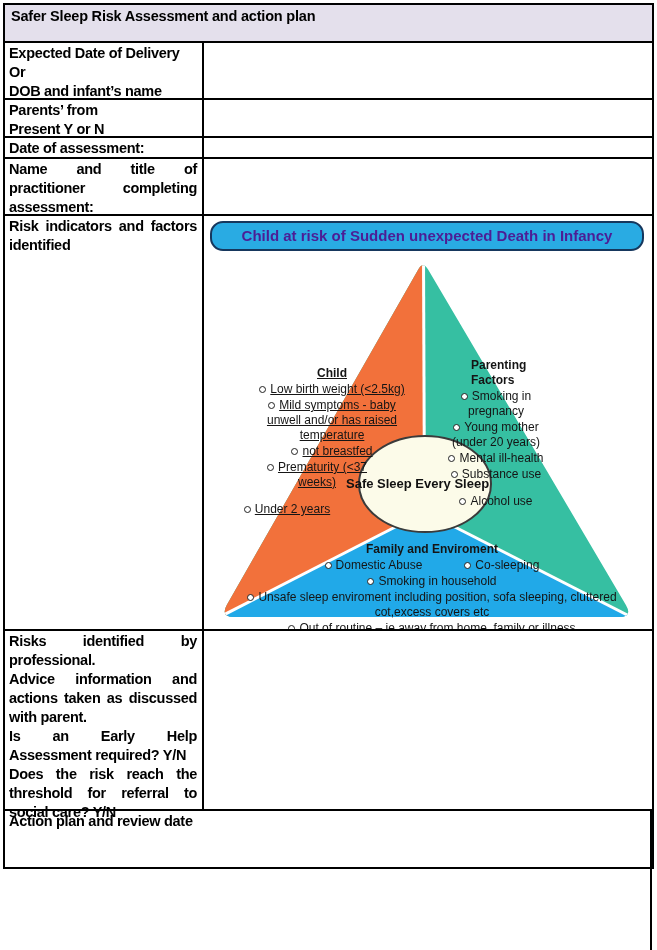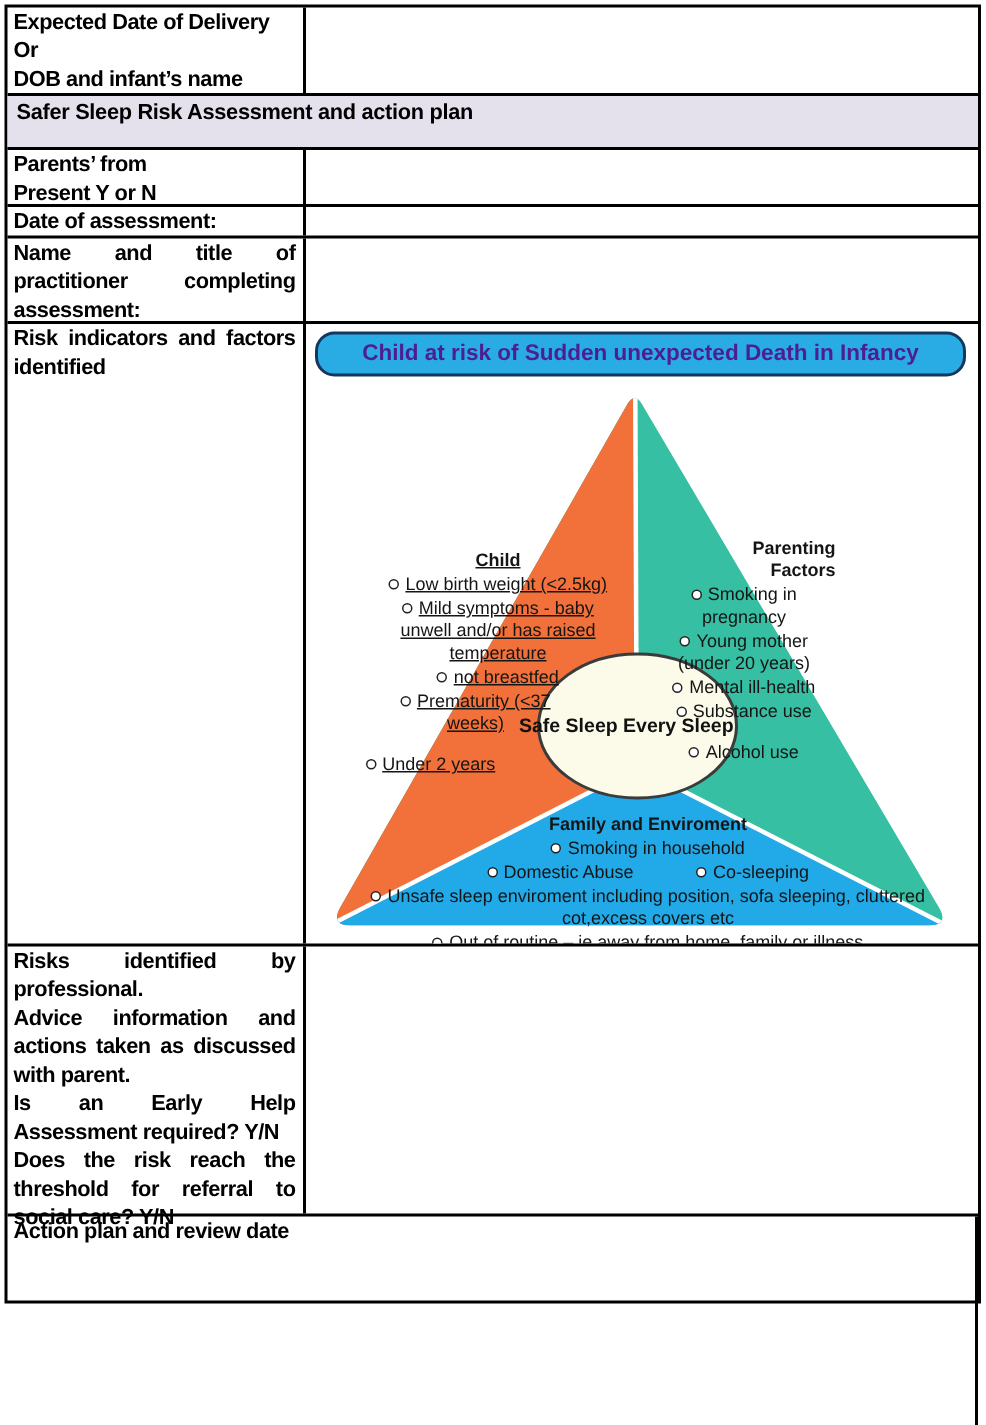--- a/index.html
+++ b/index.html
@@ -27,39 +27,39 @@
   .line { margin: 1px 0; }
   .entry { display: inline; }
   .line .entry + .entry { margin-left: 42px; }
   .dot { display: inline-block; width: 7px; height: 7px; border-radius: 50%;
     background: #fff; border: 1px solid #222; margin-right: 4px; }
   .sec-child { left: 54px; top: 150px; width: 148px; text-align: center; text-decoration: underline; }
   .sec-child .line:nth-child(5) { margin-top: 12px; margin-right: 55px; margin-left: -35px; }
   .sec-child .line:nth-child(6) { margin-right: 65px; margin-left: -40px; }
   .sec-child .line:nth-child(4) { margin-right: 30px; }
   .sec-parenting { left: 231px; top: 142px; width: 122px; text-align: center; }
-  .sec-parenting .dg-heading { text-align: right; padding-left: 36px; }
+  .sec-parenting .dg-heading { text-align: left; padding-left: 36px; }
   .sec-parenting .line:nth-child(5) { margin-top: 12px; }
   .sec-family { left: 22px; top: 326px; width: 412px; text-align: center; }
   .center-ellipse-label { position: absolute; left: 142px; top: 260px; width: 158px; z-index: 2;
     font-weight: bold; font-size: 13px; color: #111; }
 </style>
 </head>
 <body>
 
 <div class="form">
 
+  <div class="row title-row">Safer Sleep Risk Assessment and action plan</div>
+
   <div class="row h-r1">
     <div class="cell-label">Expected Date of Delivery
 Or
 DOB and infant’s name</div>
     <div class="cell-value"></div>
   </div>
-
-  <div class="row title-row">Safer Sleep Risk Assessment and action plan</div>
 
   <div class="row h-r2">
     <div class="cell-label">Parents’ from
 Present Y or N</div>
     <div class="cell-value"></div>
   </div>
 
   <div class="row h-r3">
     <div class="cell-label">Date of assessment:</div>
     <div class="cell-value"></div>
@@ -113,22 +113,22 @@
             <div class="line"><span class="entry"><span class="dot"></span><span>Young mother (under 20 years)</span></span></div>
             <div class="line"><span class="entry"><span class="dot"></span><span>Mental ill-health</span></span></div>
             <div class="line"><span class="entry"><span class="dot"></span><span>Substance use</span></span></div>
             <div class="line"><span class="entry"><span class="dot"></span><span>Alcohol use</span></span></div>
           </div>
       </div>
 
       <div class="dg-sec sec-family">
         <div class="dg-heading">Family and Enviroment</div>
         <div>
+            <div class="line"><span class="entry"><span class="dot"></span><span>Domestic Abuse</span></span><span class="entry"><span class="dot"></span><span>Co-sleeping</span></span></div>
             <div class="line"><span class="entry"><span class="dot"></span><span>Smoking in household</span></span></div>
-            <div class="line"><span class="entry"><span class="dot"></span><span>Domestic Abuse</span></span><span class="entry"><span class="dot"></span><span>Co-sleeping</span></span></div>
             <div class="line"><span class="entry"><span class="dot"></span><span>Unsafe sleep enviroment including position, sofa sleeping, cluttered cot,excess covers etc</span></span></div>
             <div class="line"><span class="entry"><span class="dot"></span><span>Out of routine – ie away from home, family or illness</span></span></div>
           </div>
       </div>
 
     </div>
   </div>
 
 
   <div class="row h-r7">

